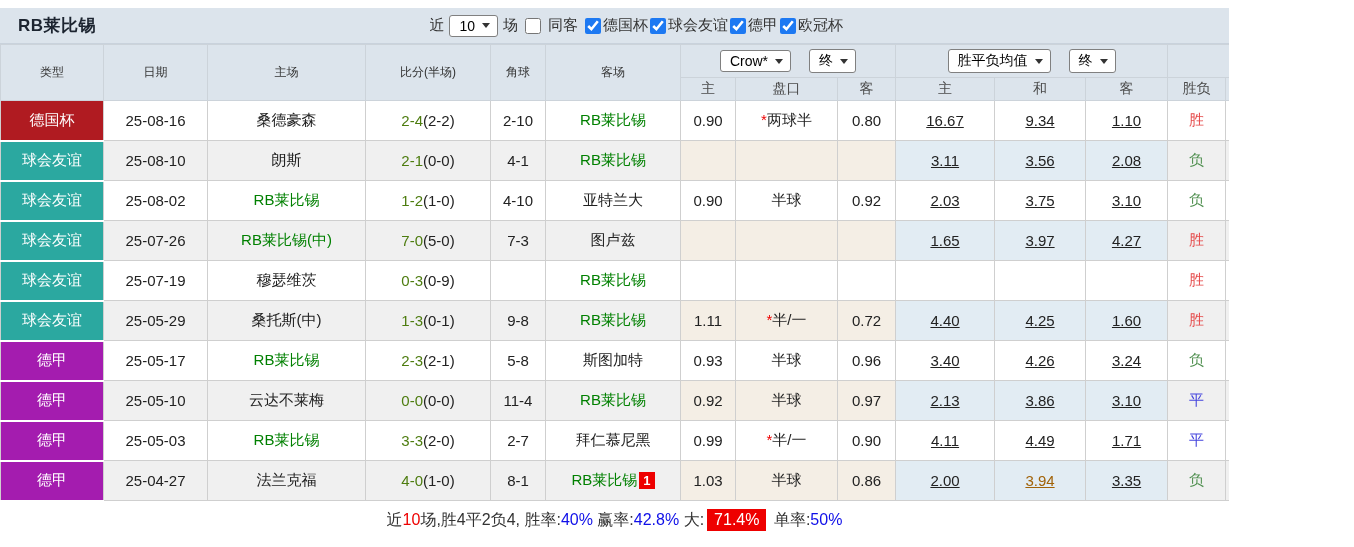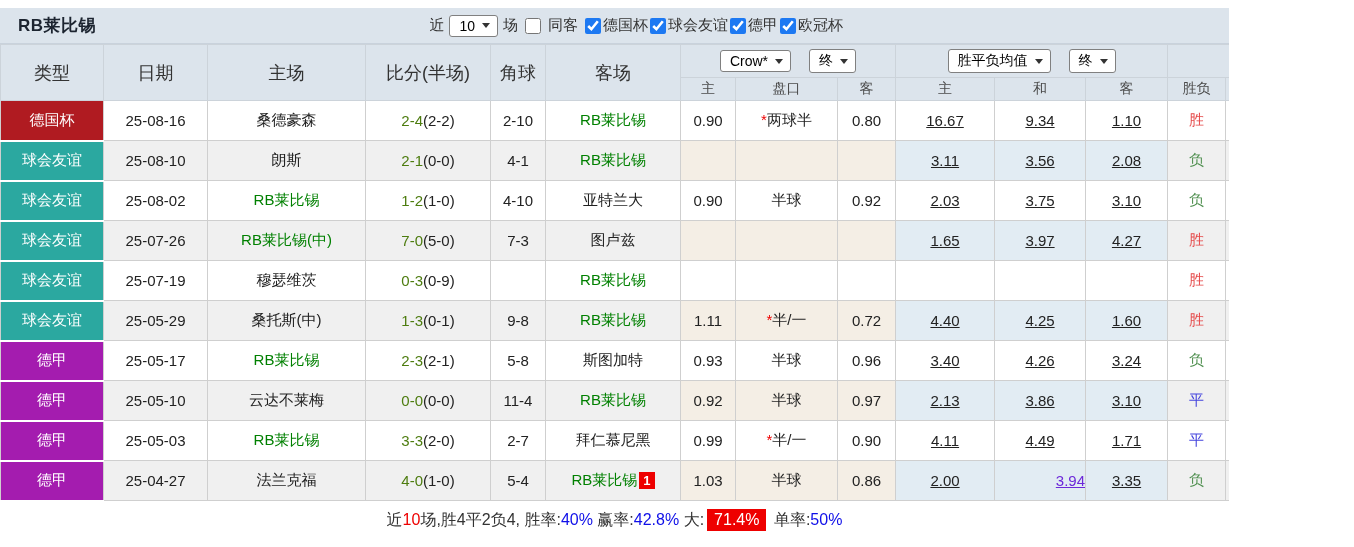--- a/index.html
+++ b/index.html
@@ -20,38 +20,38 @@
          padding:2px 7px 2px 9px; font-size:14px; color:#000; cursor:default; }
   .sel .arr { width:0; height:0; border-left:4px solid transparent;
               border-right:4px solid transparent; border-top:5px solid #333; }
 
   table { border-collapse:collapse; table-layout:fixed; width:1354px; }
   th, td { border:1px solid #ccd3da; text-align:center; vertical-align:middle;
            padding:0; overflow:hidden; white-space:nowrap; }
   thead th { background:#dce4ec; font-weight:normal; color:#333; }
   tr.hdr-top th { height:33px; }
   tr.hdr-sub th { height:23px; font-size:14px; color:#4a4a4a; }
-  th.lh { font-size:18px; }
+  th.lh { font-size:12px; }
   .selcell { text-align:center; }
   .selgroup { display:flex; align-items:center; justify-content:center; gap:18px; }
 
   tbody td { height:40px; font-size:15px; color:#222; border:1px solid #cfcfcf; }
   tr.odd  td { background:#fff; }
   tr.even td { background:#f0f0f0; }
   td.c-odds { background:#fcf6ed; }  tr.even td.c-odds { background:#f4eee5;margin-left:28px; }
   td.c-avg  { background:#e9f3fa;text-decoration:underline; }  tr.even td.c-avg  { background:#e2ecf3; }
   td.c-type { color:#fff; font-size:15px; border-bottom:2px solid #fff; }
 
   .rb   { color:#008000; }
   .ft   { color:#4d7c0f; }
   .star { color:#ee0000; }
   .c-r  { color:#e64a4a; }
   .c-g  { color:#4f8f4f; }
   .c-b  { color:#4444dd; }
-  .hot  { color:#6d28d9;text-align:right; }
+  .hot  { color:#a16207; }
   .badge1 { display:inline-block; background:#ee0000; color:#fff; font-size:13px;
             line-height:17px; padding:0 4px; margin-left:2px; font-weight:bold; }
 
   .footer { height:37px; display:flex; align-items:center; justify-content:center;
             font-size:16px; color:#333; }
   .footer span { white-space:pre; }
   .footer .b { color:#0f0fe8; }
   .footer .r { color:#ee0000; }
   .footer .k { color:#333; }
   .footer .badge { background:#ee0000; color:#fff; padding:2px 7px; margin:0 3px; }
@@ -317,21 +317,21 @@
           <td class="c-avg">1.71</td>
           <td class="c-res c-b">平</td>
           <td class="c-res c-r">赢</td>
           <td class="c-res c-r">大</td>
         </tr>
         <tr class="even">
           <td class="c-type" style="background: rgb(164, 28, 175);">德甲</td>
           <td class="c-date">25-04-27</td>
           <td class="c-team"><span>法兰克福</span></td>
           <td class="c-score"><span class="ft">4-0</span><span class="ht">(1-0)</span></td>
-          <td class="c-corners">5-4</td>
+          <td class="c-corners">8-1</td>
           <td class="c-team"><span class="rb">RB莱比锡</span><span class="badge1">1</span></td>
           <td class="c-odds">1.03</td>
           <td class="c-odds"><span>半球</span></td>
           <td class="c-odds">0.86</td>
           <td class="c-avg">2.00</td>
           <td class="c-avg hot">3.94</td>
           <td class="c-avg">3.35</td>
           <td class="c-res c-g">负</td>
           <td class="c-res c-g">输</td>
           <td class="c-res c-r">大</td>

